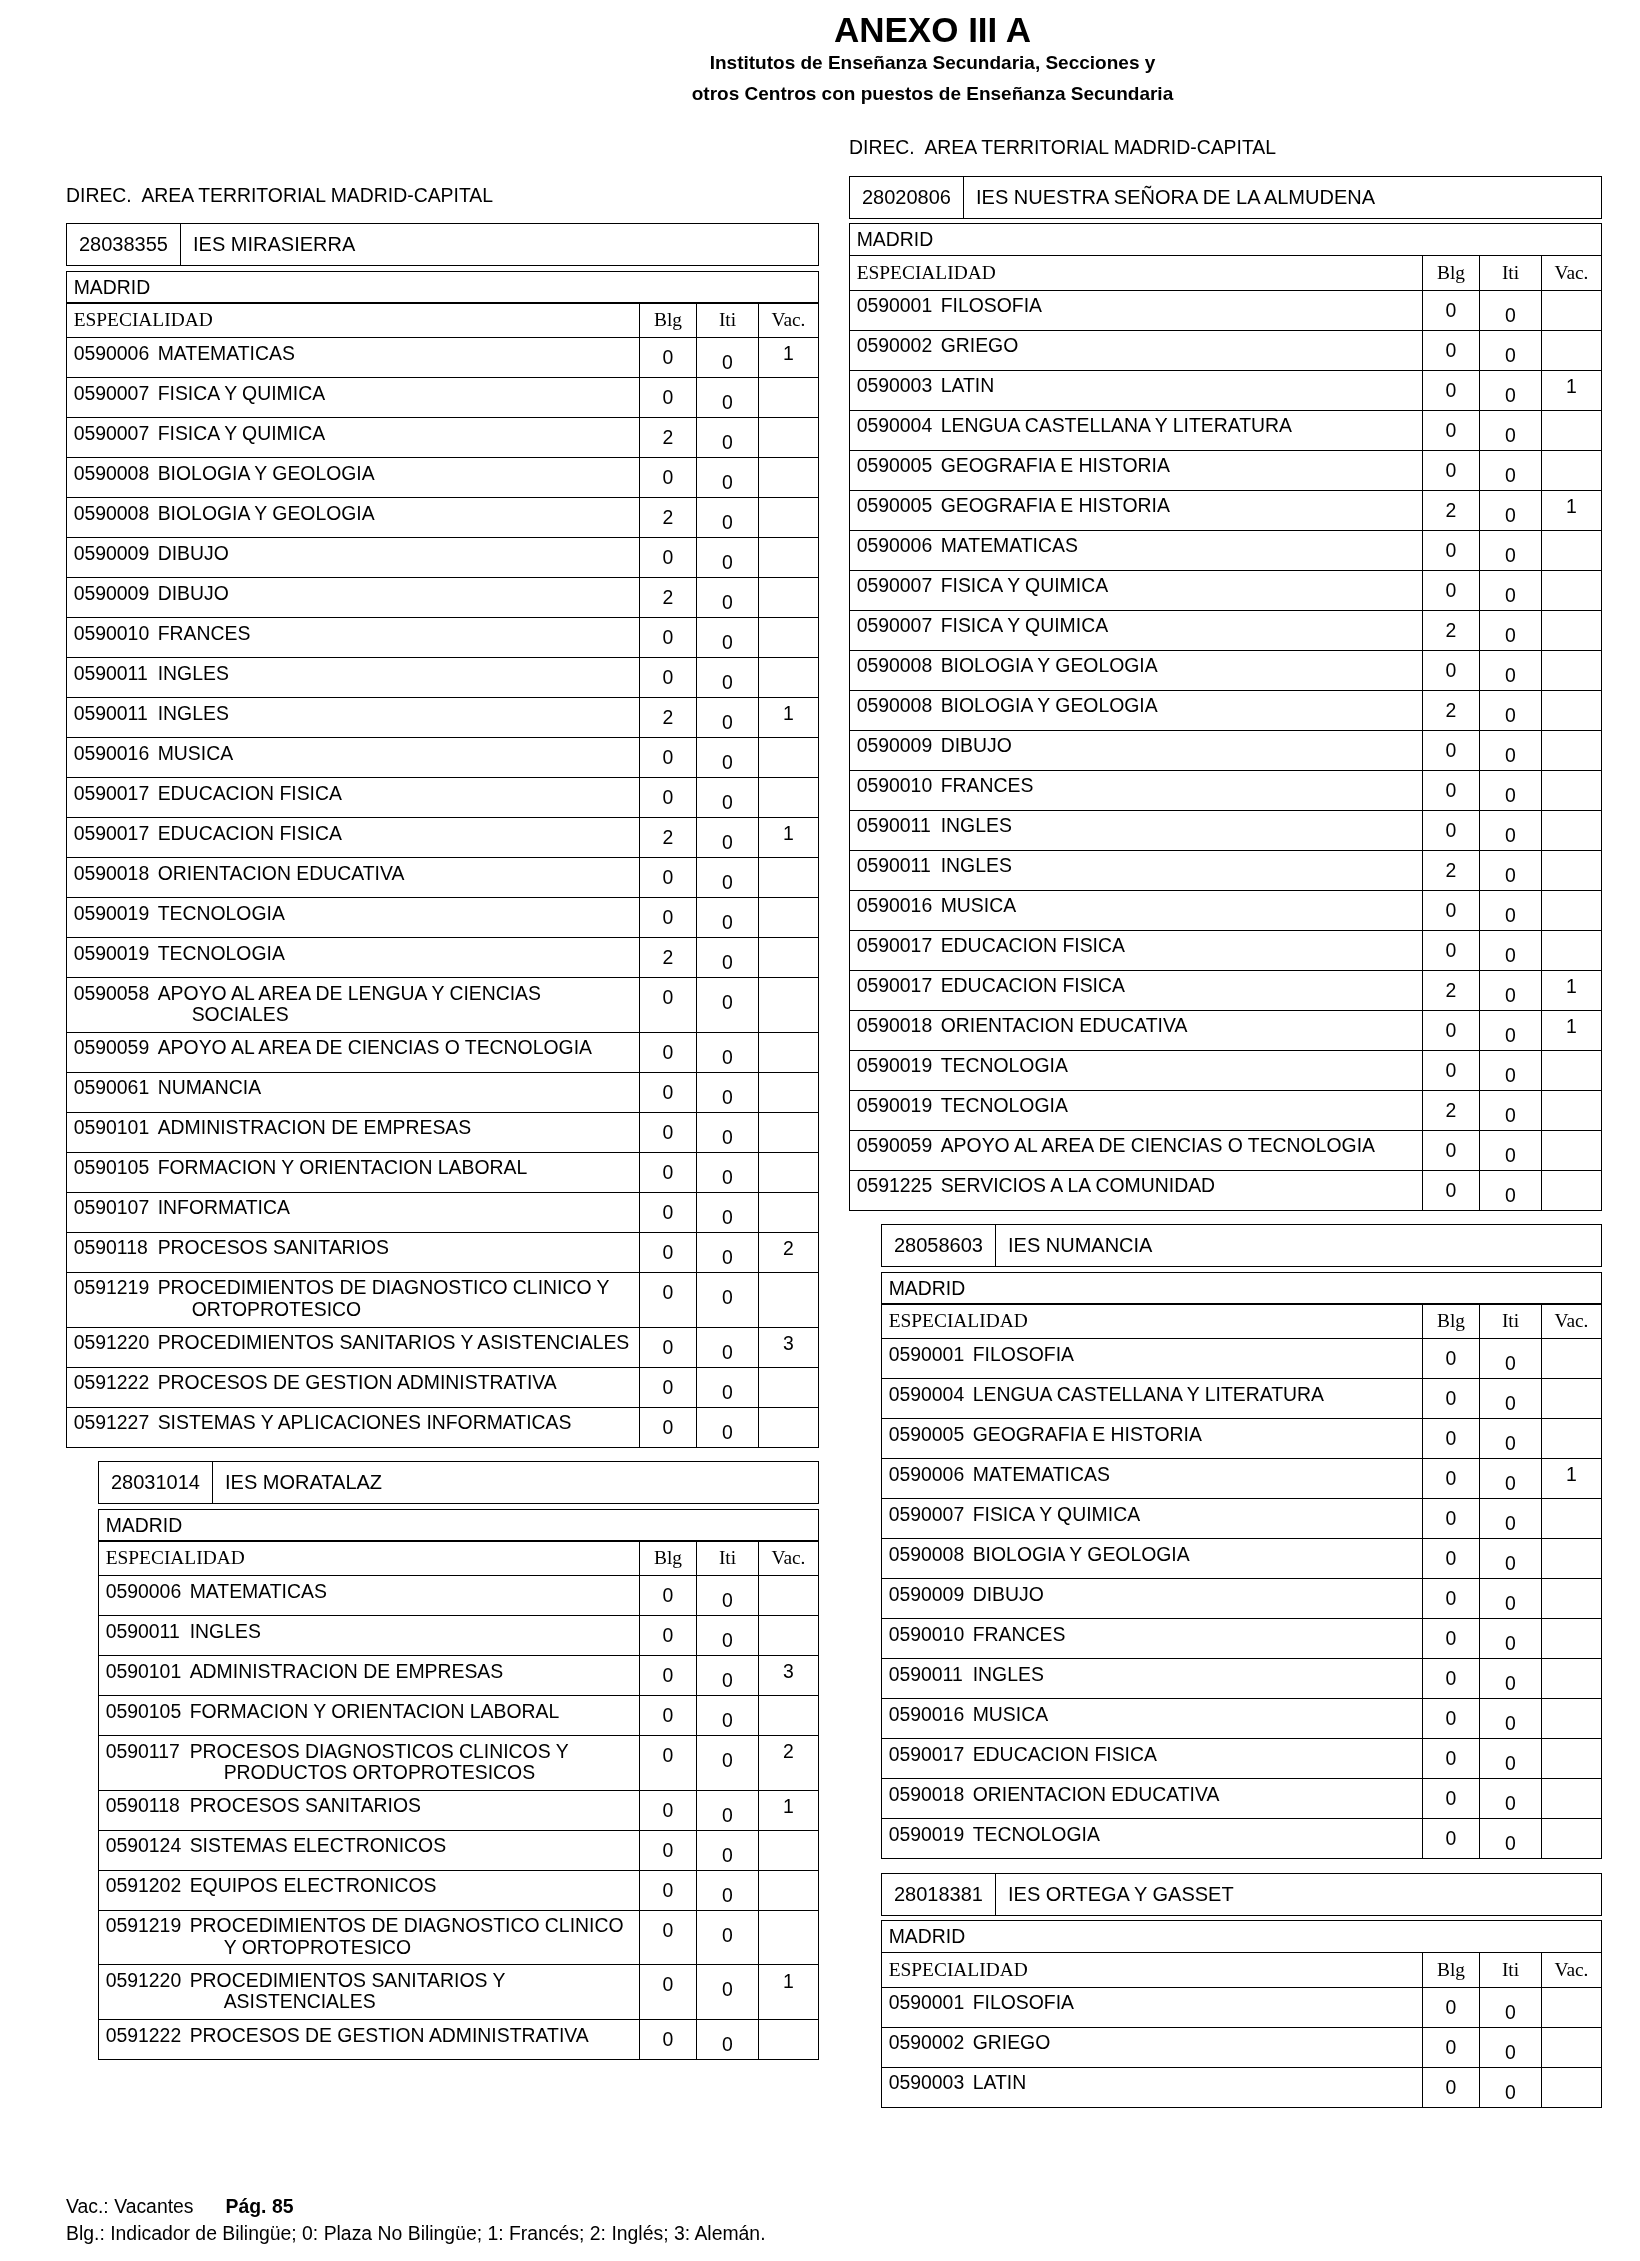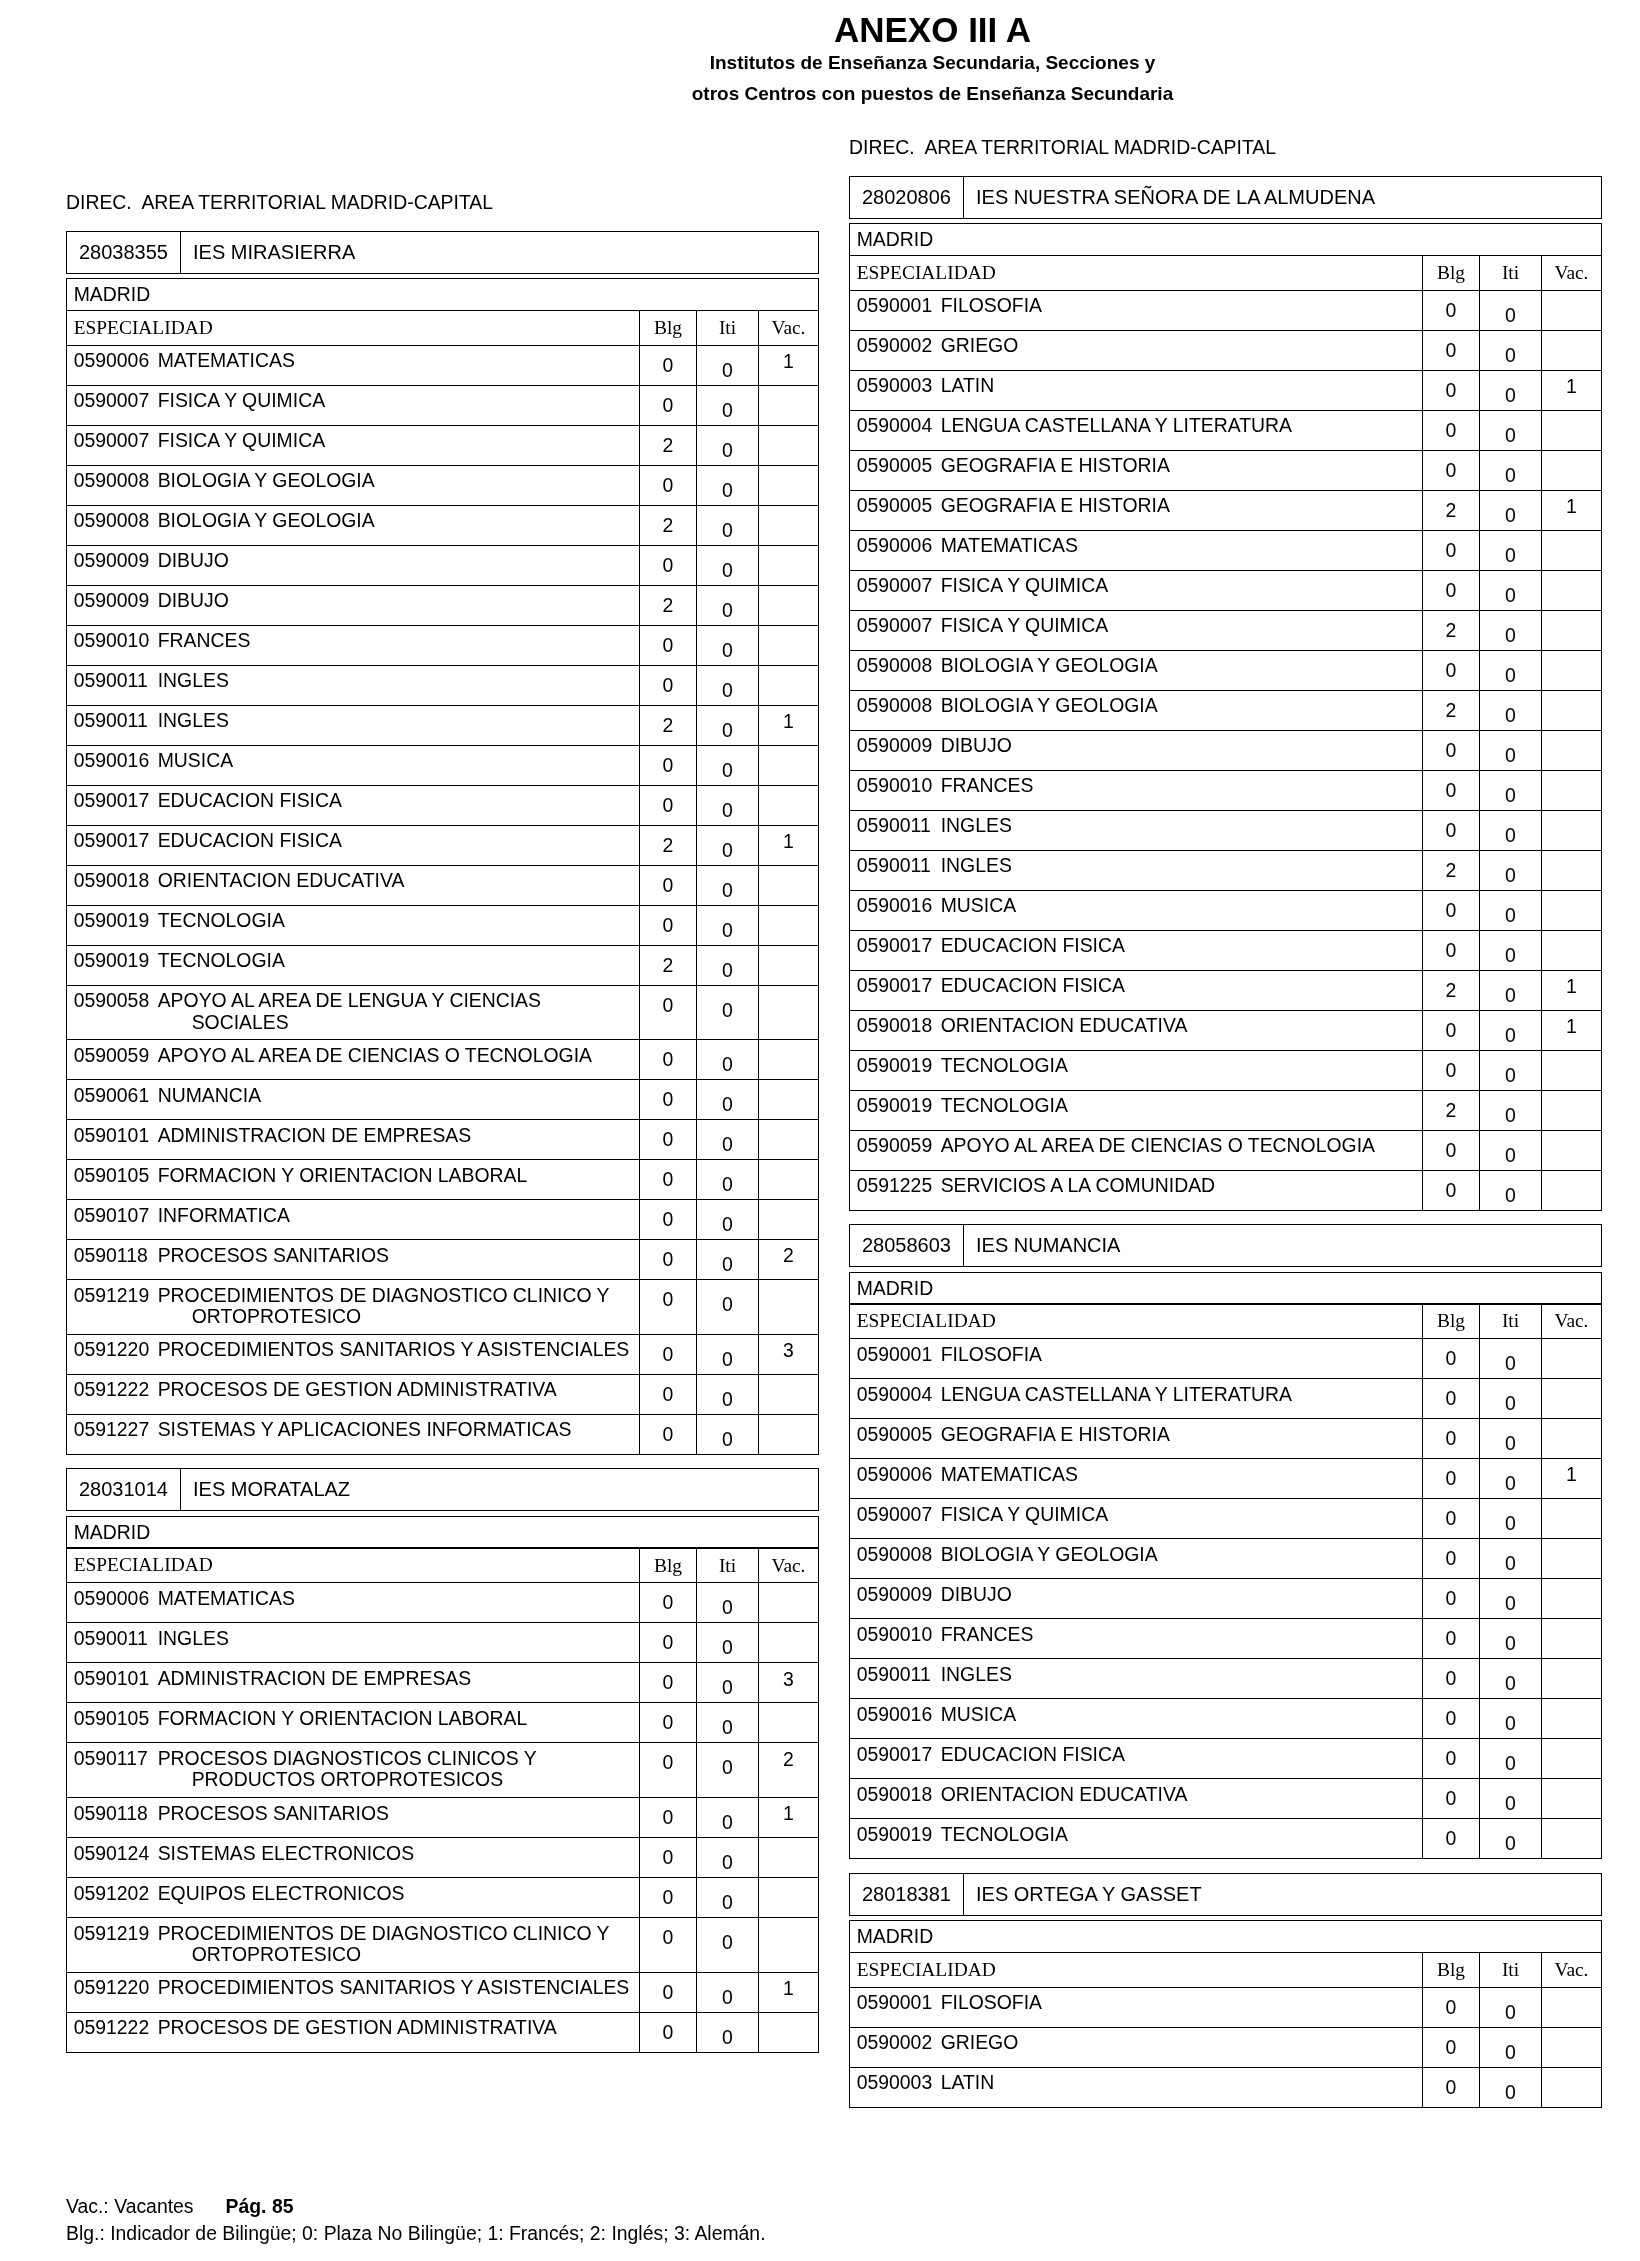--- a/index.html
+++ b/index.html
@@ -12,21 +12,21 @@
     overflow: hidden;
   }
   .page-header { margin: 13.4px 0 0 224px; width: 1417px; text-align: center; }
   .page-title { font-size: 35px; font-weight: 700; line-height: 34px; }
   .page-subtitle { font-size: 19px; font-weight: 700; line-height: 31px; }
 
   .columns { display: flex; gap: 30px; margin: 27px 0 0 66px; align-items: center; }
   .col { flex: 0 0 753px; width: 753px; }
   .direction-label { font-size: 19.4px; white-space: pre; margin-bottom: 16.4px; }
 
-  .ctable + .ctable { margin-top: 13.4px; }
+  .ctable + .ctable { margin-top: 13.4px; margin-left: 32px; }
 
   .ctable-head {
     display: grid; grid-template-columns: 113px 1fr;
     border: 1.5px solid #000; min-height: 43px; font-size: 20px;
   }
   .ctable-code { display: flex; align-items: center; padding-left: 12px; }
   .ctable-name { display: flex; align-items: center; border-left: 1.5px solid #000; padding-left: 12px; }
 
   .ctable-muni {
     border: 1.5px solid #000; margin-top: 4.5px; min-height: 33px;

